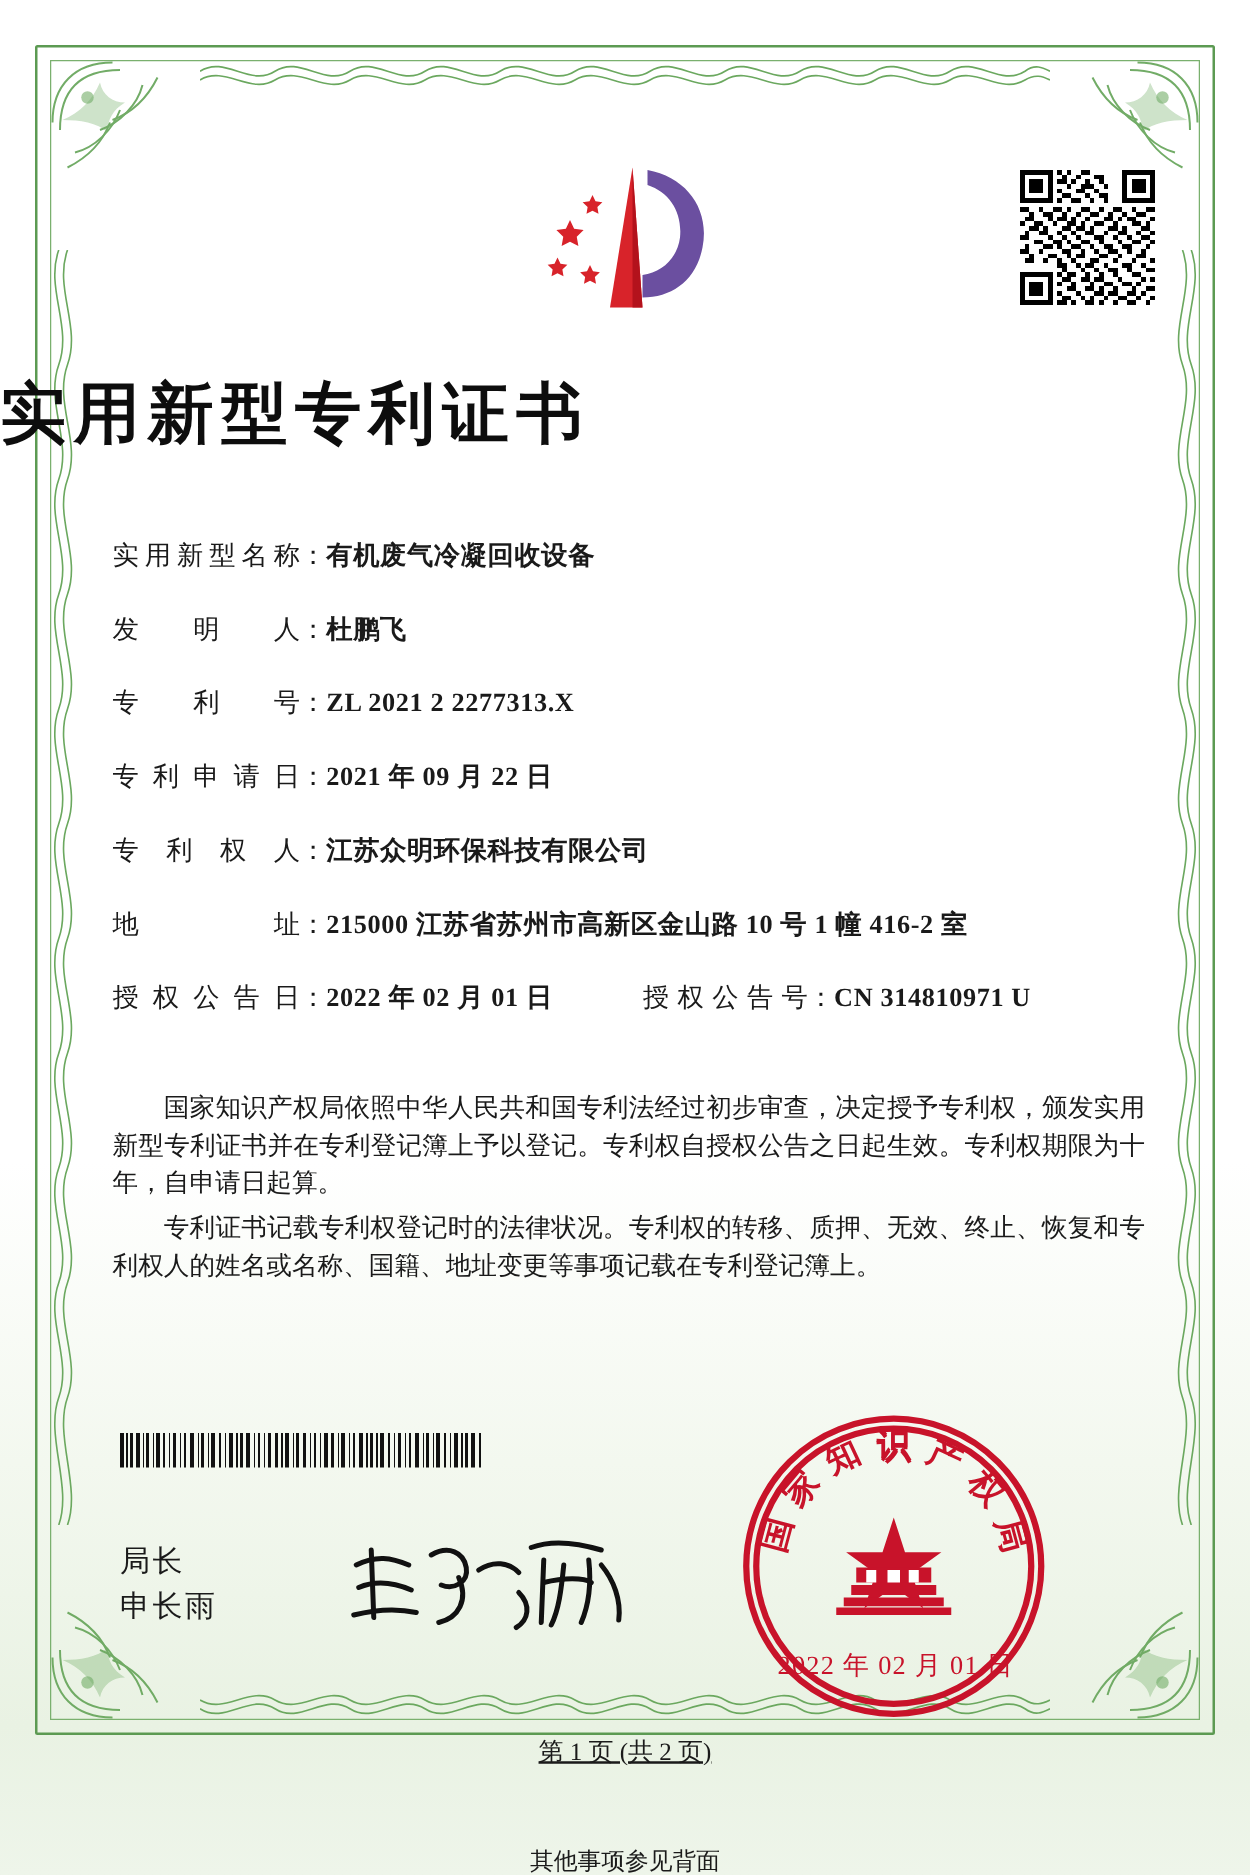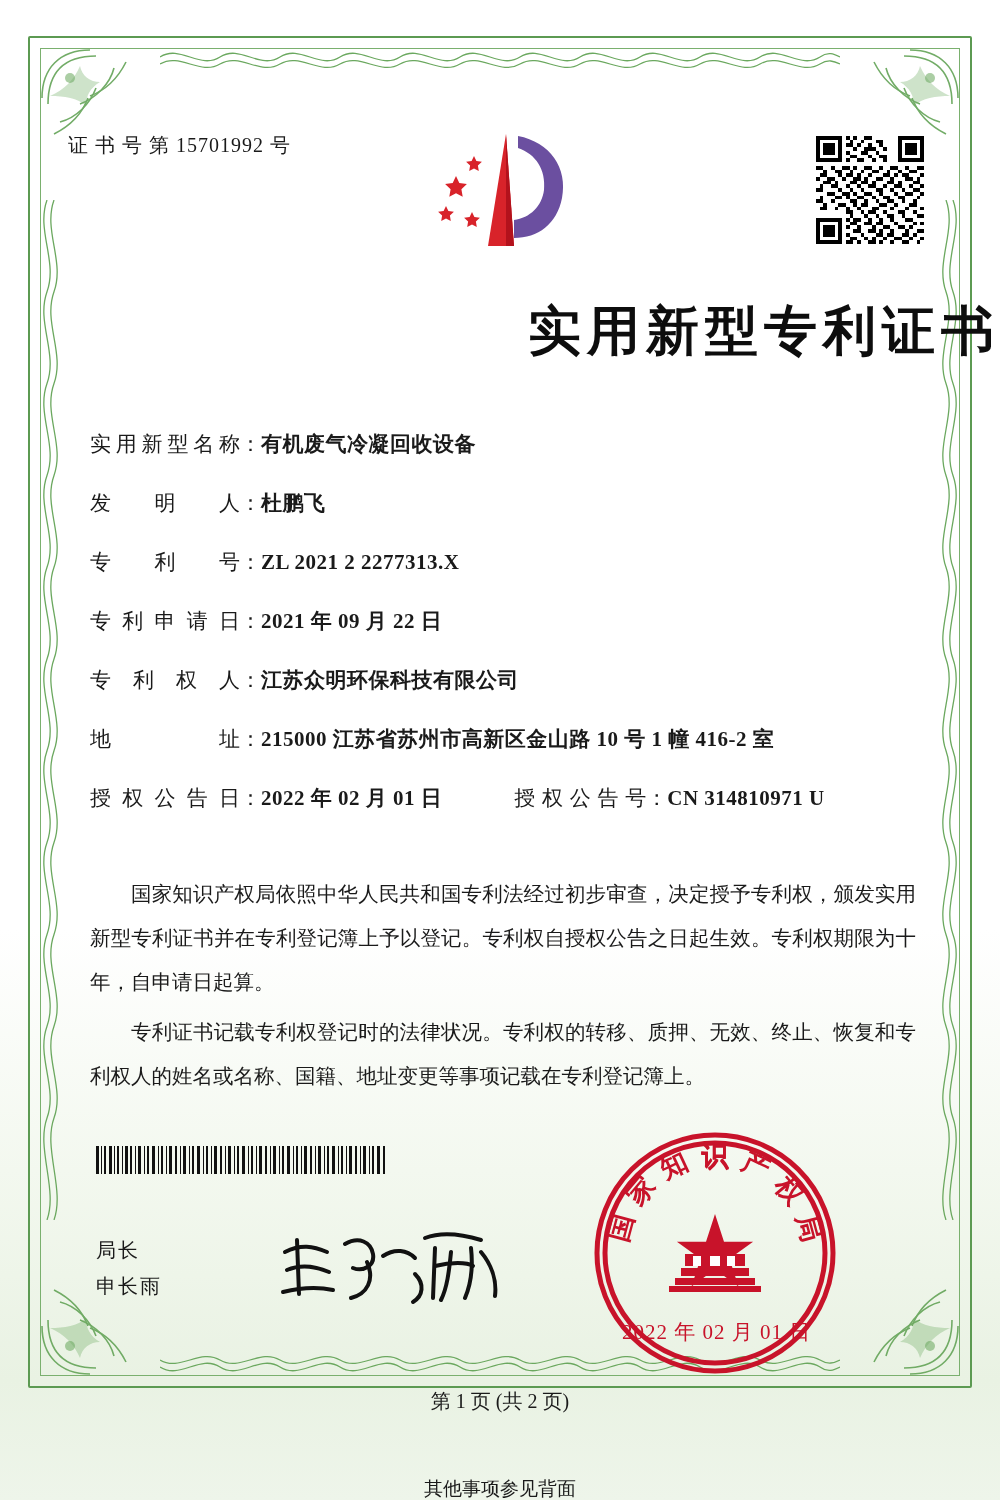--- a/index.html
+++ b/index.html
@@ -103,21 +103,21 @@
     height: 108px;
     background: #fff;
   }
   .qr svg { width: 100%; height: 100%; display: block; }
 
   .doc-title {
     position: absolute;
     left: 0;
     right: 0;
     top: 296px;
-    text-align: right;
+    text-align: left;
     font-family: "DejaVu Serif", "Liberation Serif", serif;
     font-weight: bold;
     font-size: 53px;
     letter-spacing: 6px;
     color: #0d0d0d;
   }
 
   
   .fields {
     position: absolute;
@@ -148,41 +148,41 @@
     margin-left: 72px;
   }
 
   
   .paras {
     position: absolute;
     left: 90px;
     top: 872px;
     width: 826px;
     font-size: 20.5px;
-    line-height: 44px;
+    line-height: 30px;
     text-align: justify;
   }
   .paras p { margin: 0 0 6px 0; text-indent: 2em; }
 
   
   .barcode {
     position: absolute;
     left: 96px;
     top: 1146px;
     width: 290px;
     height: 28px;
   }
   .barcode svg { width: 100%; height: 100%; display: block; }
 
   
   .sig-labels {
     position: absolute;
     left: 96px;
     top: 1232px;
-    font-size: 20px;
+    font-size: 24px;
     line-height: 36px;
     letter-spacing: 2px;
   }
   .signature {
     position: absolute;
     left: 275px;
     top: 1222px;
     width: 250px;
     height: 90px;
     color: #111;
@@ -211,20 +211,21 @@
 
   
   .page-num {
     position: absolute;
     left: 0;
     right: 0;
     top: 1388px;
     text-align: center;
     font-size: 20px;
     color: #1a1a1a;
+    text-decoration: underline;
   }
   .back-note {
     position: absolute;
     left: 0;
     right: 0;
     top: 1476px;
     text-align: center;
     font-size: 19px;
     color: #1a1a1a;
   }
@@ -305,21 +306,20 @@
       <path d="M22 0 C11 30 33 60 22 90 C11 120 33 150 22 180 C11 210 33 240 22 270 C11 300 33 330 22 360 C11 390 33 420 22 450 C11 480 33 510 22 540 C11 570 33 600 22 630 C11 660 33 690 22 720 C11 750 33 780 22 810 C11 840 33 870 22 900 C11 930 33 970 22 1000"></path>
     </svg>
   </div>
   <div class="edge-right">
     <svg viewBox="0 0 30 1000" preserveAspectRatio="none" fill="none" stroke="currentColor" stroke-width="1.3">
       <path d="M15 0 C4 30 26 60 15 90 C4 120 26 150 15 180 C4 210 26 240 15 270 C4 300 26 330 15 360 C4 390 26 420 15 450 C4 480 26 510 15 540 C4 570 26 600 15 630 C4 660 26 690 15 720 C4 750 26 780 15 810 C4 840 26 870 15 900 C4 930 26 970 15 1000"></path>
       <path d="M22 0 C11 30 33 60 22 90 C11 120 33 150 22 180 C11 210 33 240 22 270 C11 300 33 330 22 360 C11 390 33 420 22 450 C11 480 33 510 22 540 C11 570 33 600 22 630 C11 660 33 690 22 720 C11 750 33 780 22 810 C11 840 33 870 22 900 C11 930 33 970 22 1000"></path>
     </svg>
   </div>
 
-  <div class="cert-no">证 书 号 第 15701992 号</div>
 
   <div class="emblem">
     <svg viewBox="0 0 190 140">
       <path d="M108 8 C140 14 158 40 152 70 C147 96 128 110 104 110 L104 92 C120 90 132 78 134 62 C136 42 126 26 108 20 Z" fill="#6b4fa0"></path>
       <path d="M96 6 L104 118 L78 118 Z" fill="#d8232a"></path>
       <path d="M96 6 L104 118 L96 118 Z" fill="#b3121c"></path>
       <g fill="#d8232a">
         <path d="M46 48 l3.3 6.9 7.6 1.1 -5.5 5.3 1.3 7.5 -6.7-3.5 -6.7 3.5 1.3-7.5 -5.5-5.3 7.6-1.1 Z"></path>
         <path d="M64 28 l2.4 5 5.5 .8 -4 3.8 .9 5.4 -4.8-2.5 -4.8 2.5 .9-5.4 -4-3.8 5.5-.8 Z"></path>
         <path d="M36 78 l2.4 5 5.5 .8 -4 3.8 .9 5.4 -4.8-2.5 -4.8 2.5 .9-5.4 -4-3.8 5.5-.8 Z"></path>

